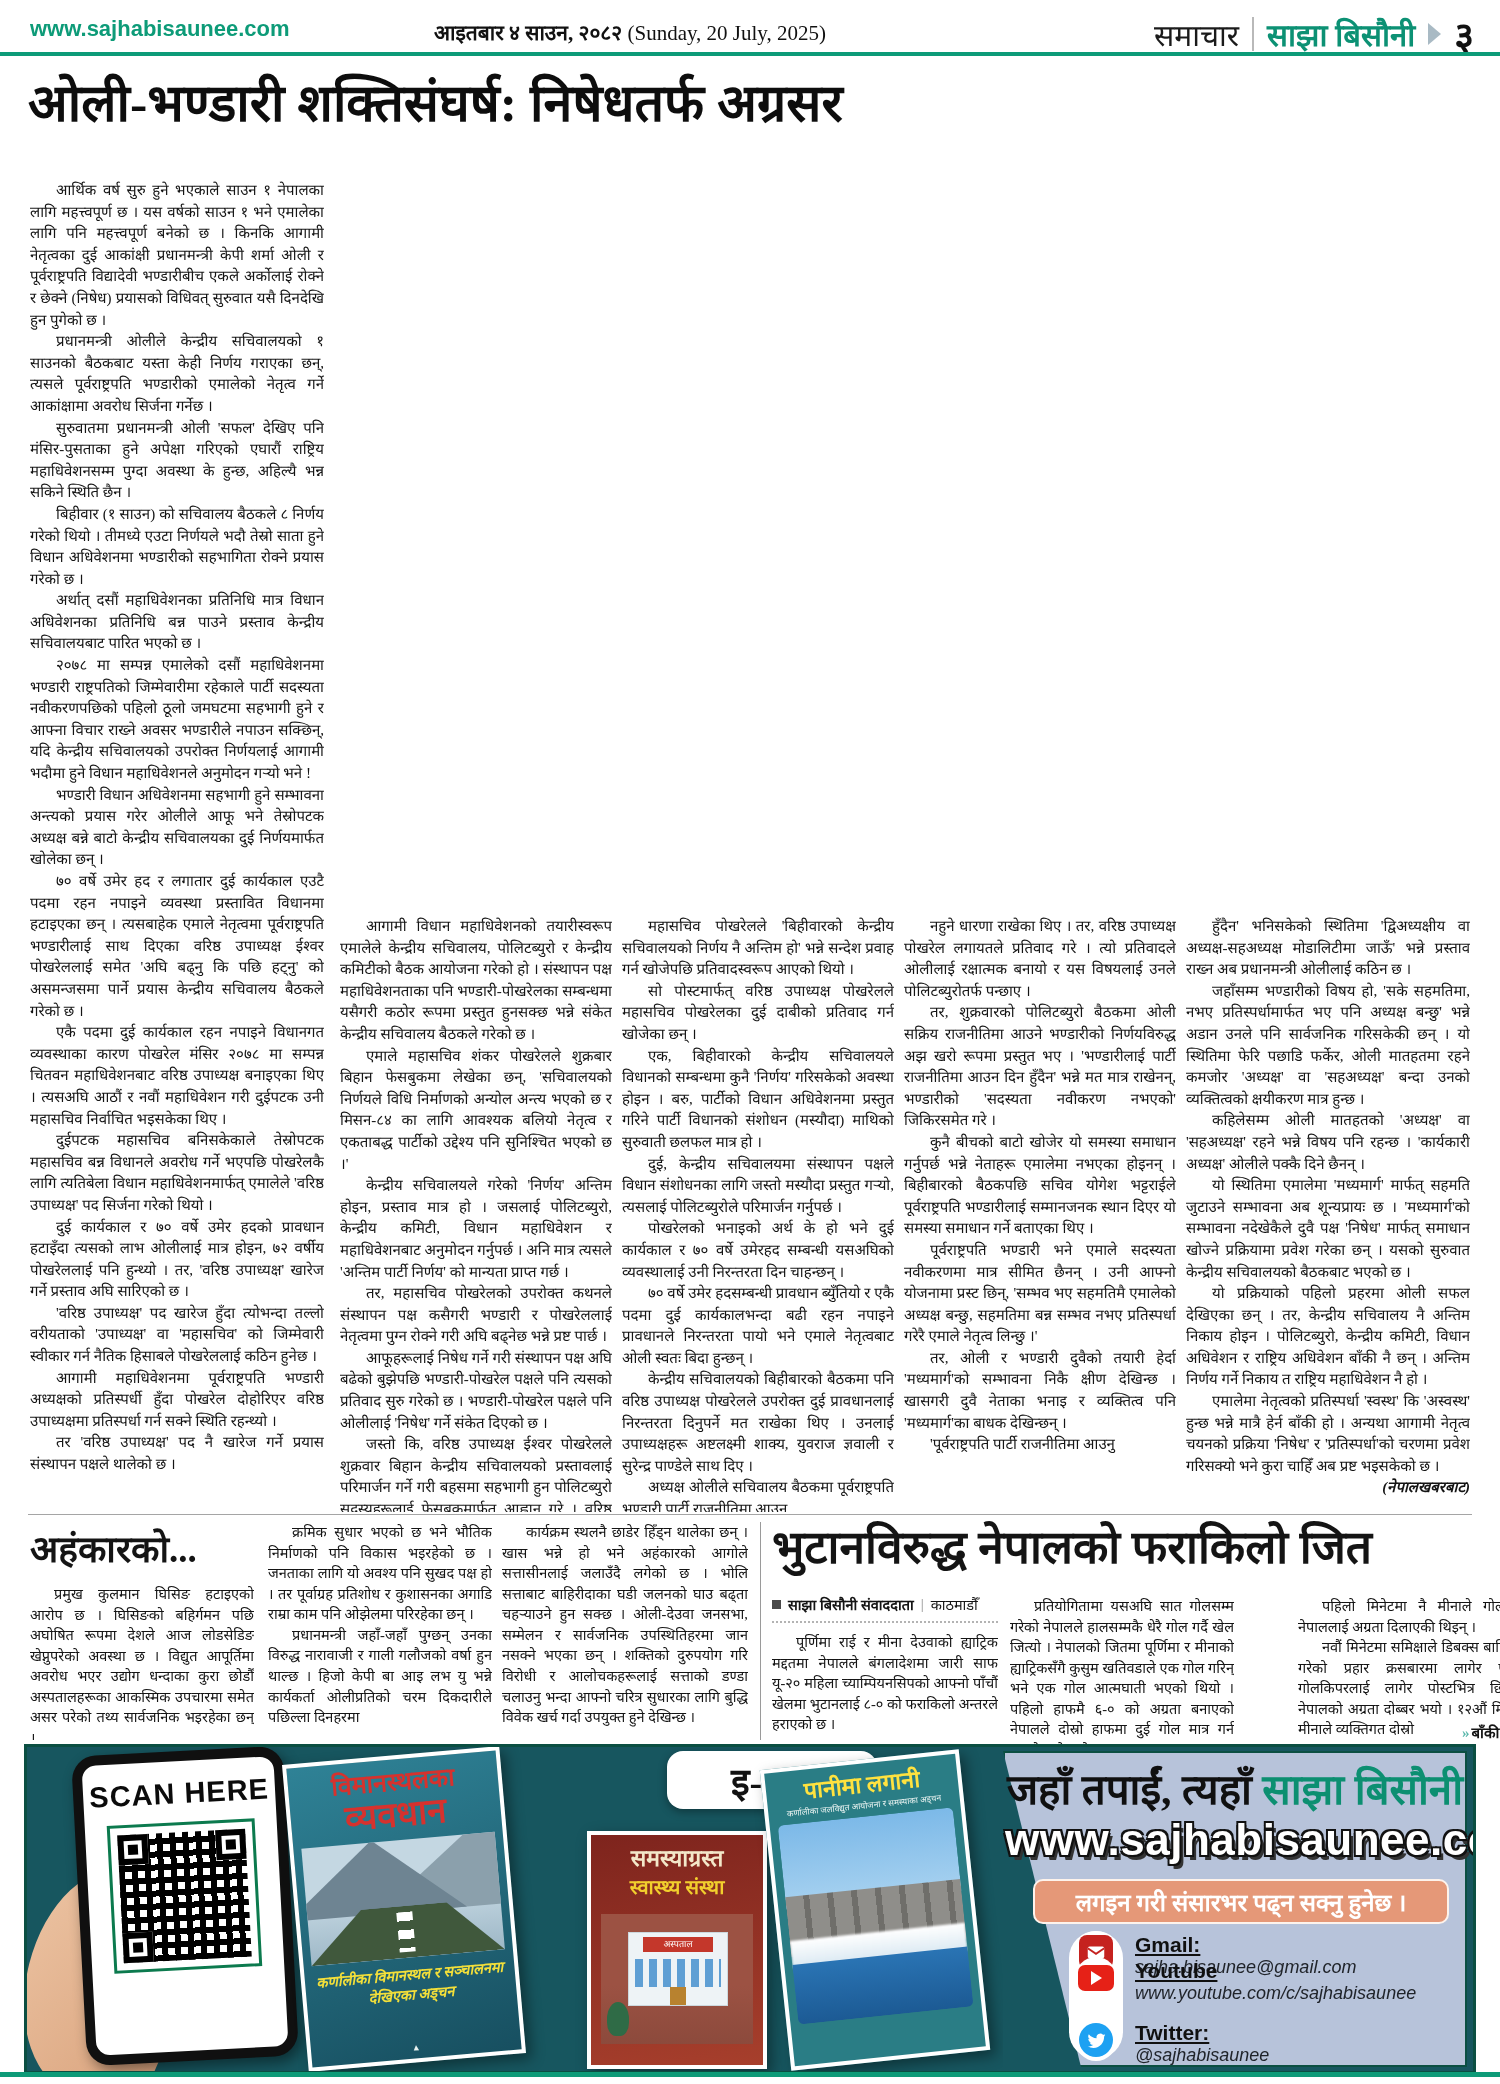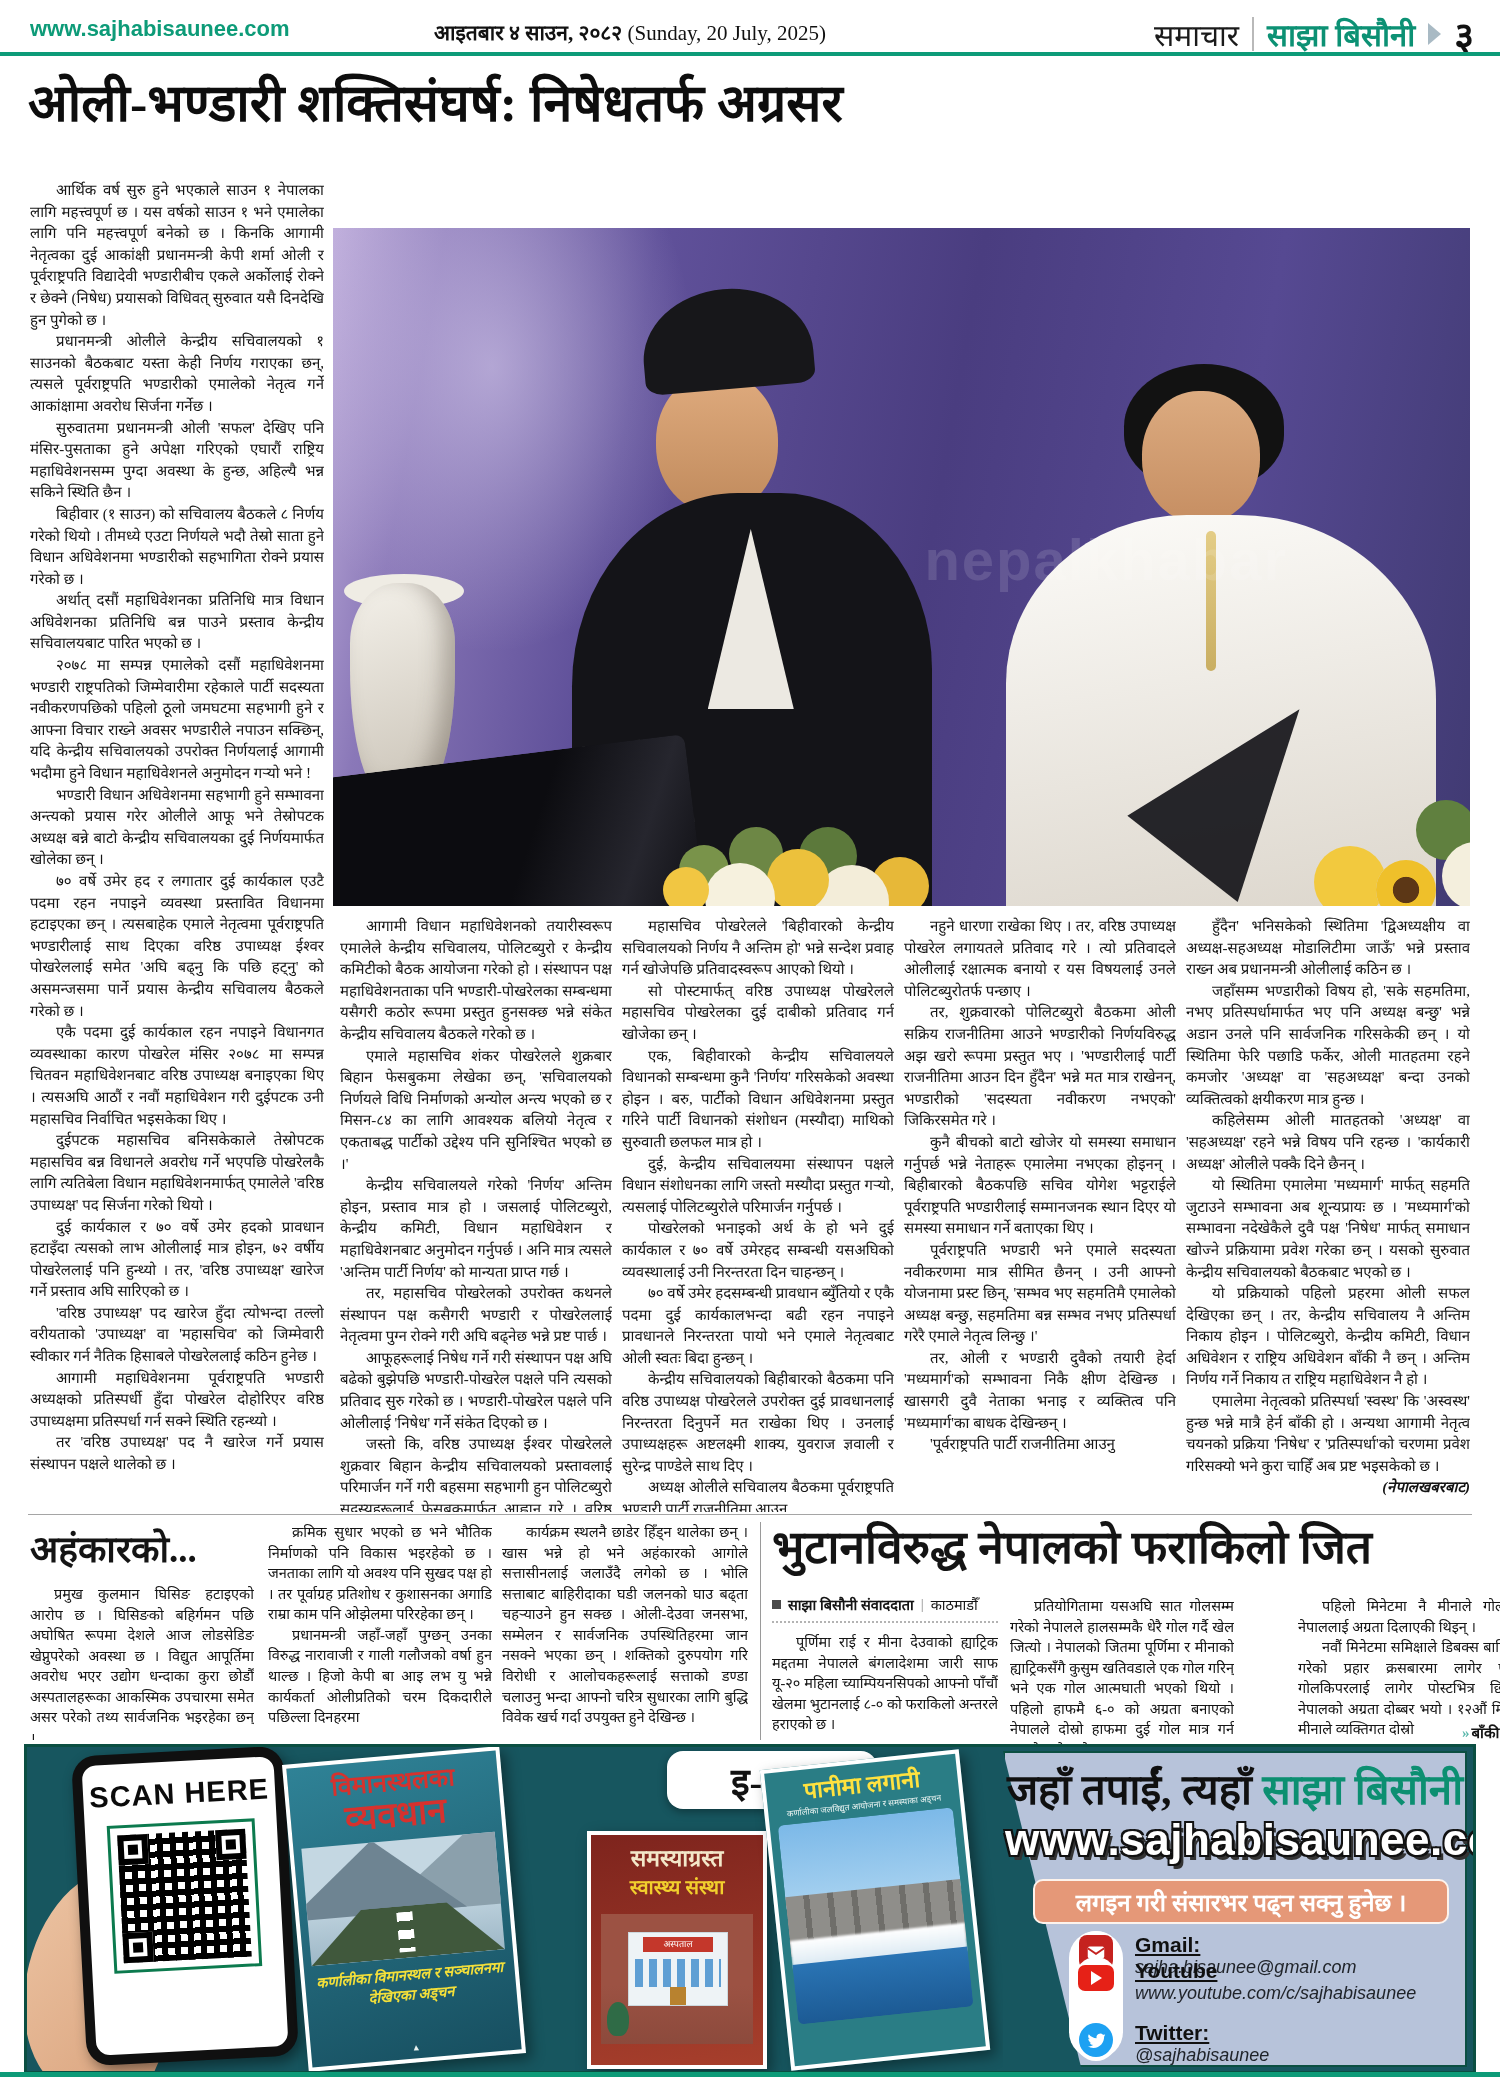--- a/index.html
+++ b/index.html
@@ -185,44 +185,20 @@
       <p>भण्डारी विधान अधिवेशनमा सहभागी हुने सम्भावना अन्त्यको प्रयास गरेर ओलीले आफू भने तेस्रोपटक अध्यक्ष बन्ने बाटो केन्द्रीय सचिवालयका दुई निर्णयमार्फत खोलेका छन् ।</p>
       <p>७० वर्षे उमेर हद र लगातार दुई कार्यकाल एउटै पदमा रहन नपाइने व्यवस्था प्रस्तावित विधानमा हटाइएका छन् । त्यसबाहेक एमाले नेतृत्वमा पूर्वराष्ट्रपति भण्डारीलाई साथ दिएका वरिष्ठ उपाध्यक्ष ईश्वर पोखरेललाई समेत 'अघि बढ्नु कि पछि हट्नु' को असमन्जसमा पार्ने प्रयास केन्द्रीय सचिवालय बैठकले गरेको छ ।</p>
       <p>एकै पदमा दुई कार्यकाल रहन नपाइने विधानगत व्यवस्थाका कारण पोखरेल मंसिर २०७८ मा सम्पन्न चितवन महाधिवेशनबाट वरिष्ठ उपाध्यक्ष बनाइएका थिए । त्यसअघि आठौं र नवौं महाधिवेशन गरी दुईपटक उनी महासचिव निर्वाचित भइसकेका थिए ।</p>
       <p>दुईपटक महासचिव बनिसकेकाले तेस्रोपटक महासचिव बन्न विधानले अवरोध गर्ने भएपछि पोखरेलकै लागि त्यतिबेला विधान महाधिवेशनमार्फत् एमालेले 'वरिष्ठ उपाध्यक्ष' पद सिर्जना गरेको थियो ।</p>
       <p>दुई कार्यकाल र ७० वर्षे उमेर हदको प्रावधान हटाइँदा त्यसको लाभ ओलीलाई मात्र होइन, ७२ वर्षीय पोखरेललाई पनि हुन्थ्यो । तर, 'वरिष्ठ उपाध्यक्ष' खारेज गर्ने प्रस्ताव अघि सारिएको छ ।</p>
       <p>'वरिष्ठ उपाध्यक्ष' पद खारेज हुँदा त्योभन्दा तल्लो वरीयताको 'उपाध्यक्ष' वा 'महासचिव' को जिम्मेवारी स्वीकार गर्न नैतिक हिसाबले पोखरेललाई कठिन हुनेछ ।</p>
       <p>आगामी महाधिवेशनमा पूर्वराष्ट्रपति भण्डारी अध्यक्षको प्रतिस्पर्धी हुँदा पोखरेल दोहोरिएर वरिष्ठ उपाध्यक्षमा प्रतिस्पर्धा गर्न सक्ने स्थिति रहन्थ्यो ।</p>
       <p>तर 'वरिष्ठ उपाध्यक्ष' पद नै खारेज गर्ने प्रयास संस्थापन पक्षले थालेको छ ।</p>
     </div>
 
-  <div class="abs photo">
-    <div class="abs beam"></div>
-    <div class="abs vase-top"></div>
-    <div class="abs vase"></div>
-    <div class="fig oli">
-      <div class="topi"></div>
-      <div class="face"></div>
-      <div class="oli-body">
-          <div class="oli-shirt"></div>
-        </div>
-    </div>
-    <div class="fig bhandari">
-      <div class="hair"></div>
-      <div class="face2"></div>
-      <div class="bh-body">
-          <div class="mala"></div>
-        </div>
-    </div>
-    <div class="abs marble"></div>
-    <div class="abs wrap-cone"></div>
-    <div class="bq bq1"></div>
-    <div class="bq bq2"></div>
-    <div class="abs wm">nepalkhabar</div>
-  </div>
 
   <div class="abs bodycol ncol c2">
       <p>आगामी विधान महाधिवेशनको तयारीस्वरूप एमालेले केन्द्रीय सचिवालय, पोलिटब्युरो र केन्द्रीय कमिटीको बैठक आयोजना गरेको हो । संस्थापन पक्ष महाधिवेशनताका पनि भण्डारी-पोखरेलका सम्बन्धमा यसैगरी कठोर रूपमा प्रस्तुत हुनसक्छ भन्ने संकेत केन्द्रीय सचिवालय बैठकले गरेको छ ।</p>
       <p>एमाले महासचिव शंकर पोखरेलले शुक्रबार बिहान फेसबुकमा लेखेका छन्, 'सचिवालयको निर्णयले विधि निर्माणको अन्योल अन्त्य भएको छ र मिसन-८४ का लागि आवश्यक बलियो नेतृत्व र एकताबद्ध पार्टीको उद्देश्य पनि सुनिश्चित भएको छ ।'</p>
       <p>केन्द्रीय सचिवालयले गरेको 'निर्णय' अन्तिम होइन, प्रस्ताव मात्र हो । जसलाई पोलिटब्युरो, केन्द्रीय कमिटी, विधान महाधिवेशन र महाधिवेशनबाट अनुमोदन गर्नुपर्छ । अनि मात्र त्यसले 'अन्तिम पार्टी निर्णय' को मान्यता प्राप्त गर्छ ।</p>
       <p>तर, महासचिव पोखरेलको उपरोक्त कथनले संस्थापन पक्ष कसैगरी भण्डारी र पोखरेललाई नेतृत्वमा पुग्न रोक्ने गरी अघि बढ्नेछ भन्ने प्रष्ट पार्छ ।</p>
       <p>आफूहरूलाई निषेध गर्ने गरी संस्थापन पक्ष अघि बढेको बुझेपछि भण्डारी-पोखरेल पक्षले पनि त्यसको प्रतिवाद सुरु गरेको छ । भण्डारी-पोखरेल पक्षले पनि ओलीलाई 'निषेध' गर्ने संकेत दिएको छ ।</p>
       <p>जस्तो कि, वरिष्ठ उपाध्यक्ष ईश्वर पोखरेलले शुक्रवार बिहान केन्द्रीय सचिवालयको प्रस्तावलाई परिमार्जन गर्ने गरी बहसमा सहभागी हुन पोलिटब्युरो सदस्यहरूलाई फेसबुकमार्फत् आह्वान गरे । वरिष्ठ उपाध्यक्ष पोखरेलको यो आह्वान</p>
     </div>
   <div class="abs bodycol ncol c3">

